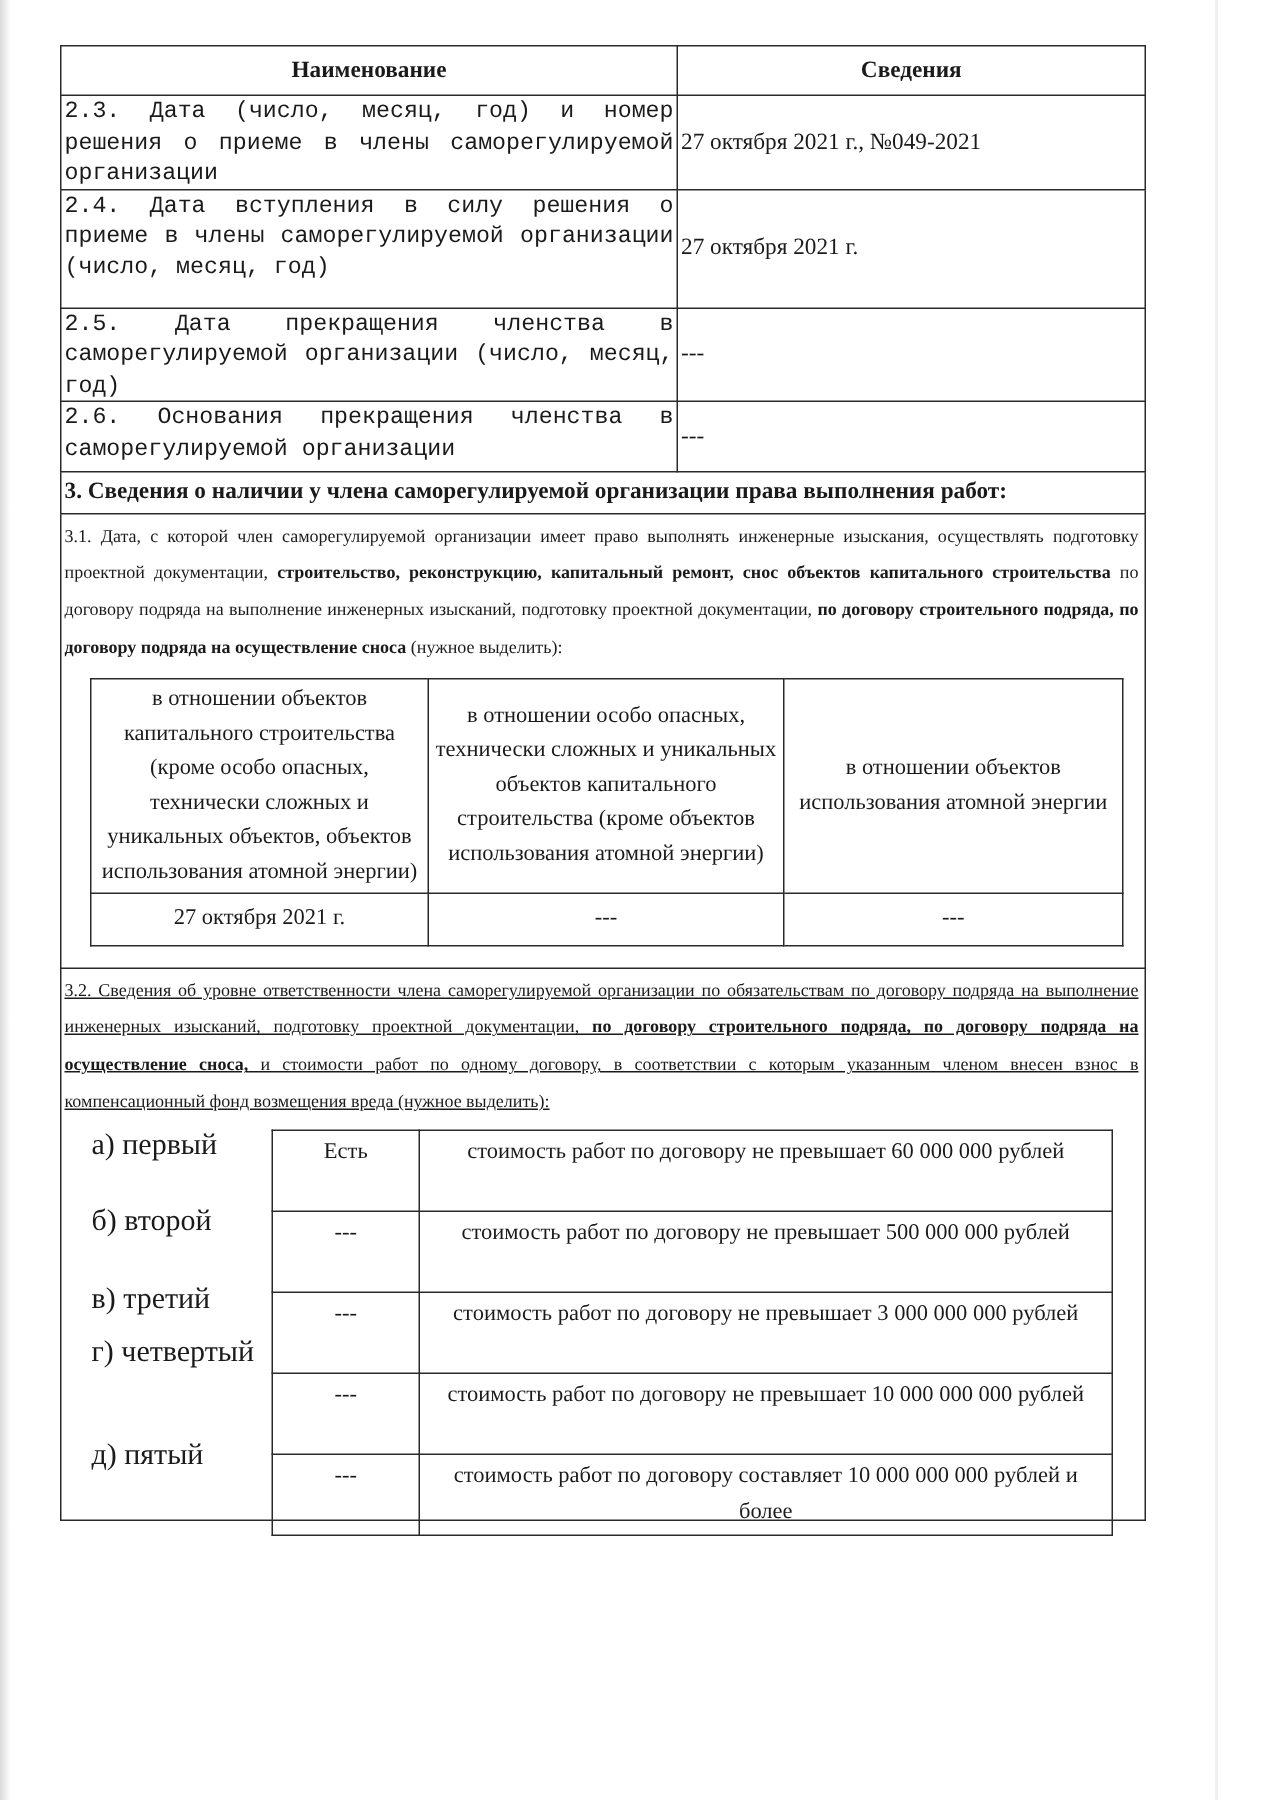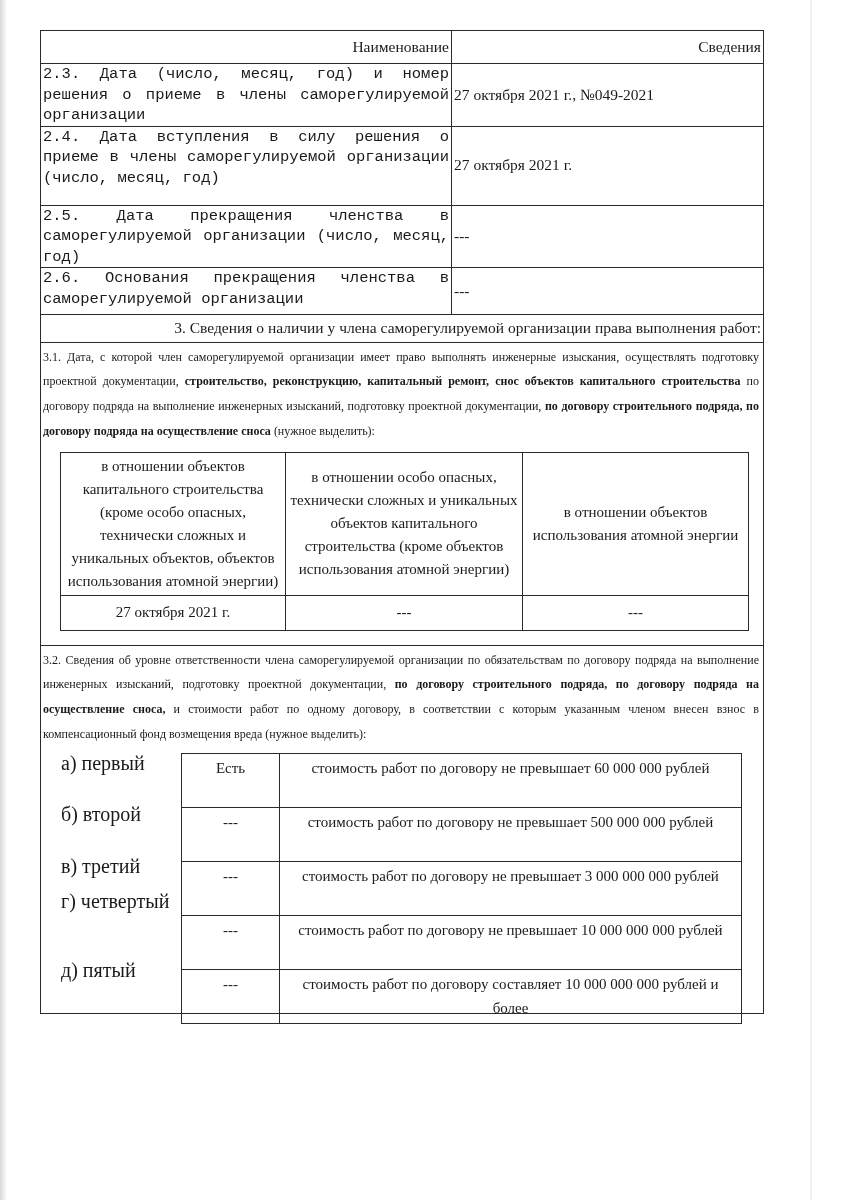--- a/index.html
+++ b/index.html
@@ -6,24 +6,24 @@
   body {
     width: 843px; height: 1200px; background: #ffffff; position: relative; overflow: hidden;
     font-family: "Liberation Serif", "DejaVu Serif", serif; color: #1a1a1a;
   }
   .scan-edge-left { position: absolute; left: 0; top: 0; width: 7px; height: 1200px; background: linear-gradient(90deg, #d9d9d9, #f3f3f3 70%, #fff); }
   .scan-edge-right { position: absolute; left: 810px; top: 0; width: 2px; height: 1200px; background: #f0f0f0; }
   .page { position: absolute; left: 40px; top: 30px; width: 723px; }
 
   table.main { border-collapse: collapse; width: 723px; table-layout: fixed; }
   table.main td { border: 1px solid #2a2a2a; vertical-align: top; font-size: 15.5px; line-height: 20.5px; padding: 0 2px 0 2px; }
-  .hdr td { font-weight: normal; text-align: right; height: 32px; vertical-align: middle !important; font-size: 15px; }
+  .hdr td { font-weight: bold; text-align: center; height: 32px; vertical-align: middle !important; font-size: 15px; }
   td.left { text-align: justify; text-align-last: left; font-family: Liberation Mono, monospace; }
   td.right { text-align: left; vertical-align: middle !important; }
-  .sec-title { font-weight: normal; font-size: 15.5px; padding: 3px 2px !important; text-align: right; }
+  .sec-title { font-weight: bold; font-size: 15.5px; padding: 3px 2px !important; }
   .para { text-align: justify; line-height: 24.8px; font-size: 12px; }
   .para b { font-weight: bold; }
 
   table.inner1 { border-collapse: collapse; width: 688px; margin: 8px 0 14px 17px; table-layout: fixed; }
   table.inner1 td { border: 1px solid #2a2a2a; text-align: center; vertical-align: middle; font-size: 15px; line-height: 23px; padding: 2px 4px; }
   table.inner1 td.val { height: 30px; }
 
   .levels { position: relative; margin: 6px 0 8px 0; height: 252px; }
   .level-label { position: absolute; left: 18px; font-size: 20px; }
   table.inner2 { position: absolute; left: 138px; top: 0; border-collapse: collapse; width: 560px; table-layout: fixed; }
@@ -83,21 +83,21 @@
           <tr>
             <td class="val">27 октября 2021 г.</td>
             <td class="val">---</td>
             <td class="val">---</td>
           </tr>
         </tbody>
             </table>
       </td>
     </tr>
     <tr>
-      <td colspan="2" style="padding:2px 4px 0 2px;">
+      <td colspan="2" style="padding:2px 4px 0 2px;text-decoration:underline;">
         <div class="para"><span>3.2. Сведения об уровне ответственности члена саморегулируемой организации по обязательствам по договору подряда на выполнение инженерных изысканий, подготовку проектной документации, </span><b>по договору строительного подряда, по договору подряда на осуществление сноса,</b><span> и стоимости работ по одному договору, в соответствии с которым указанным членом внесен взнос в компенсационный фонд возмещения вреда (нужное выделить):</span></div>
         <div class="levels">
           <div class="level-label" style="top:0px">а) первый</div>
           <div class="level-label" style="top:51px">б) второй</div>
           <div class="level-label" style="top:103px">в) третий</div>
           <div class="level-label" style="top:138px">г) четвертый</div>
           <div class="level-label" style="top:207px">д) пятый</div>
           <table class="inner2">
             <colgroup>
                   <col style="width:98px">

